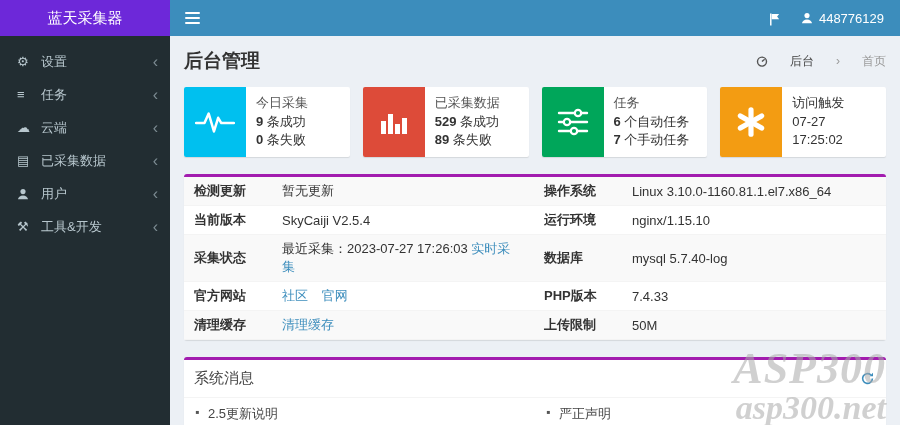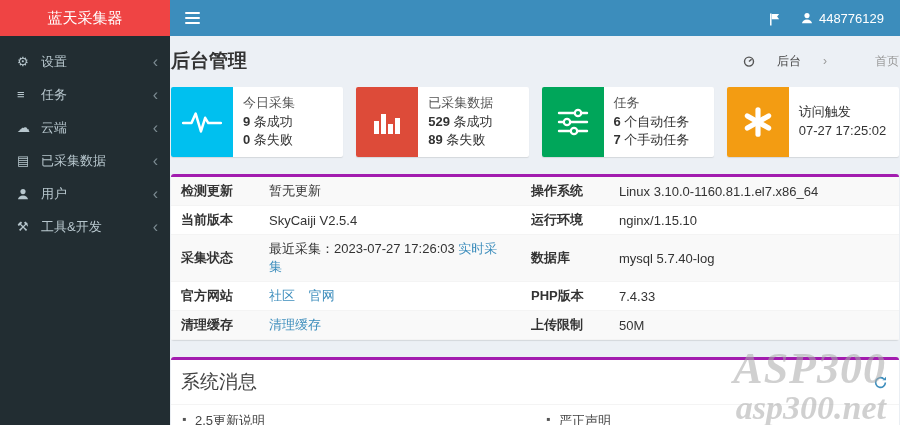--- a/index.html
+++ b/index.html
@@ -30,47 +30,47 @@
   .menu-item {
     display:flex; align-items:center; height:33px; padding:0 12px 0 14px;
     color:#b8c7ce; cursor:pointer; border-left:3px solid transparent;
   }
   .mi-icon { width:24px; font-size:13px; flex:none; display:flex; align-items:center; }
   .mi-label { font-size:13px; }
   .chev { margin-left:auto; color:#7d8c93; font-size:16px; line-height:1; }
   
   .content {
     position:absolute; top:36px; left:170px; right:0; bottom:0;
-    background:#ecf0f5; padding:10px 1px; overflow:hidden;
+    background:#ecf0f5; padding:10px 14px; overflow:hidden;
   }
   .content-header { display:flex; justify-content:space-between; align-items:center; margin:2px 0 13px; }
   .page-title { font-size:19px; font-weight:bold; color:#333; }
   .breadcrumb { display:flex; align-items:center; gap:22px; font-size:12px; color:#444; }
   .breadcrumb .sep { color:#999; }
   .crumb-link { cursor:pointer; color:#444; }
-  .crumb-current { color:#999;margin-left:26px; }
+  .crumb-current { color:#999; }
   
   .info-row { display:flex; gap:13px; margin-bottom:17px;justify-content:flex-end; }
   .info-box { flex:1; height:70px; background:#fff; border-radius:2px; box-shadow:0 1px 1px rgba(0,0,0,.1); display:flex; overflow:hidden; }
   .ib-icon { width:62px; flex:none; display:flex; align-items:center; justify-content:center; color:#fff; }
   .ib-content { padding:6px 10px; display:flex; flex-direction:column; justify-content:center; line-height:1.45; font-size:13px; }
   .ib-title { color:#555; }
   .ib-line b { font-weight:bold; }
   
   .panel { background:#fff; border-top:3px solid #a21caf; border-radius:3px; box-shadow:0 1px 1px rgba(0,0,0,.1); margin-bottom:17px; }
   .status-table { width:100%; border-collapse:collapse; }
   .status-table td { padding:5px 10px; border-bottom:1px solid #f4f4f4; font-size:13px; color:#333; }
   .status-table tr:nth-child(odd) td { background:#f9f9f9; }
   td.k { width:88px; font-weight:bold; white-space:nowrap; }
   td.lv { width:262px; }
   a.status-link { color:#3c8dbc; text-decoration:none; cursor:pointer; margin-right:10px; }
   
   .msg-panel { margin-bottom:0; }
   .panel-header { display:flex; align-items:center; justify-content:space-between; padding:9px 10px; border-bottom:1px solid #f4f4f4; }
-  .panel-title { font-size:19px; color:#444; }
+  .panel-title { font-size:15px; color:#444; }
   .refresh-btn { cursor:pointer; display:flex; align-items:center; padding:2px; }
   .msg-cols { display:flex; padding-bottom:28px; }
   .msg-col { flex:1; }
   .msg-item {
     position:relative; padding:7px 10px 7px 24px;
     border-bottom:1px solid #f4f4f4; color:#444; cursor:pointer; font-size:13px;
   }
   .msg-item::before { content:"▪"; position:absolute; left:11px; top:7px; color:#555; font-size:12px; }
   
   .watermark {
@@ -78,21 +78,21 @@
     color:#ababab; opacity:.55; pointer-events:none;
     font-family:"Liberation Serif","DejaVu Serif",serif; font-style:italic; font-weight:bold; line-height:1;
   }
   .wm1 { font-size:44px; letter-spacing:1px; }
   .wm2 { font-size:34px; }
 </style>
 </head>
 <body>
 
 <header class="topbar">
-  <div class="logo" style="background-color: #ef4444;">
+  <div class="logo" style="background-color: #6d28d9;">
     <span>蓝天采集器</span>
   </div>
   <nav class="navbar" style="background-color: rgb(60, 141, 188);">
     <div class="hamburger">
       <span class="bar"></span>
         <span class="bar"></span>
         <span class="bar"></span>
     </div>
     <div class="nav-right">
       <span class="nav-flag">

